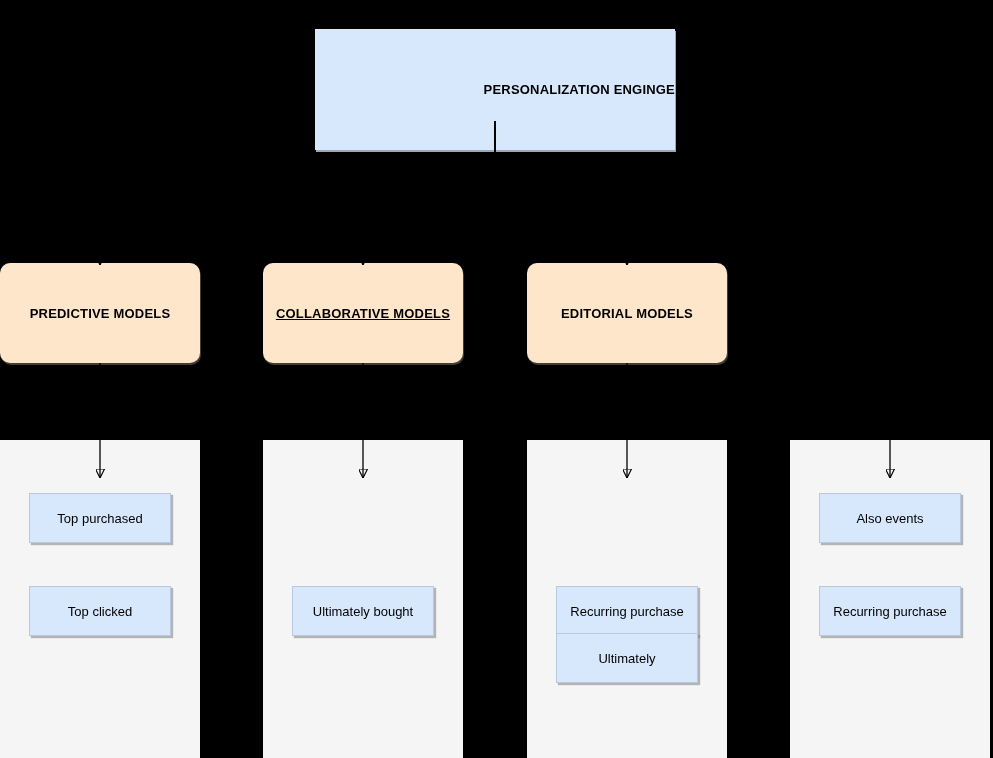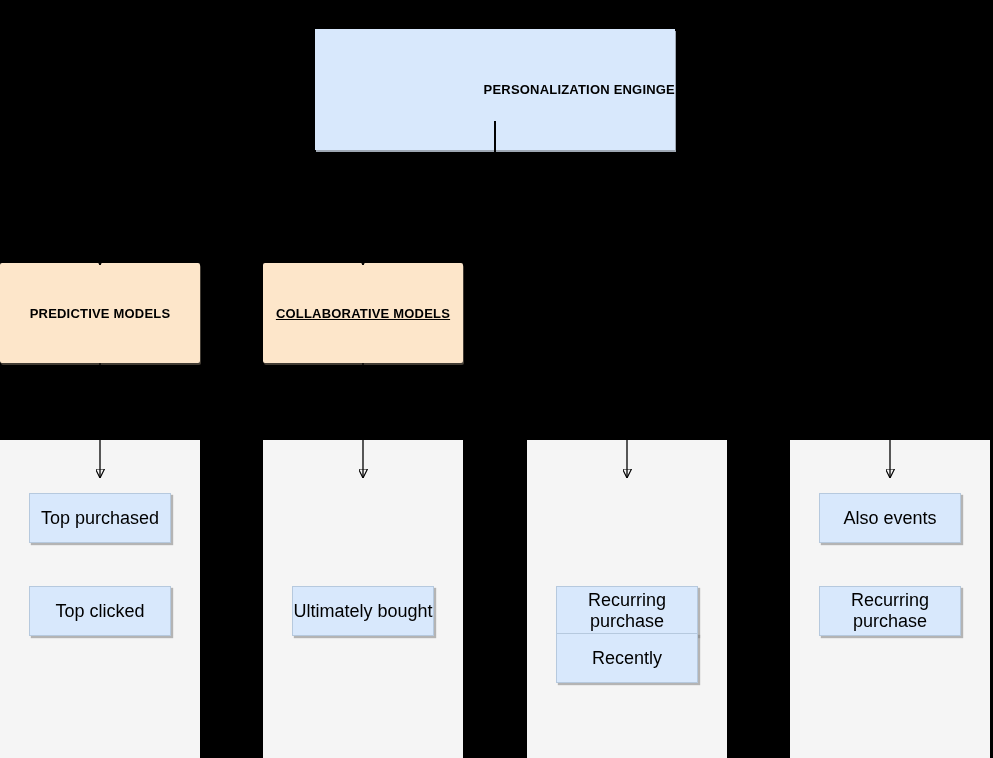--- a/index.html
+++ b/index.html
@@ -38,21 +38,21 @@
     letter-spacing: 0.2px;
     text-align: center;
   }
   
   .category-node {
     position: absolute;
     top: 263px;
     width: 200px;
     height: 100px;
     background: #fde6ca;
-    border-radius: 2px;
+    border-radius: 10px;
     box-shadow: 1px 2px 0 rgba(120,110,95,0.55);
     display: flex;
     align-items: center;
     justify-content: center;
     box-sizing: border-box;
   }
   .category-node .node-label {
     font-size: 13px;
     font-weight: bold;
     color: #000;
@@ -75,21 +75,21 @@
     height: 50px;
     background: #d8e8fc;
     border: 1px solid #b6c9de;
     box-sizing: border-box;
     box-shadow: 2px 2px 1px rgba(125,125,125,0.55);
     display: flex;
     align-items: center;
     justify-content: center;
     text-align: center;
     white-space: pre-line;
-    font-size: 18px;
+    font-size: 13px;
     color: #000;
   }
   .item.row-1 { top: 53px; }
   .item.row-2 { top: 122px; margin-top: 24px; }
   .item.row-3 { top: 193px; }
   .item.tall  { top: 52px; height: 56px; }
   .c1 { left: 0; }
   .c2 { left: 263px; text-decoration: underline; }
   .c3 { left: 527px; }
   .c4 { left: 790px; }
@@ -116,33 +116,36 @@
   <div class="root-node">
     <span class="node-label">PERSONALIZATION ENGINGE</span>
   </div>
 
   <div class="category-node c1">
     <span class="node-label">PREDICTIVE MODELS</span>
   </div>
   <div class="category-node c2">
     <span class="node-label">COLLABORATIVE MODELS</span>
   </div>
+  <div class="category-node c3">
+    <span class="node-label">EDITORIAL MODELS</span>
+  </div>
 
   <div class="group-container c1">
     <div class="item row-1">Top purchased</div>
     <div class="item row-2">Top clicked</div>
   </div>
 
   <div class="group-container c2">
     <div class="item row-2">Ultimately bought</div>
   </div>
 
   <div class="group-container c3">
     <div class="item row-2">Recurring purchase</div>
-    <div class="item row-3">Recently</div>
+    <div class="item row-3">Ultimately</div>
   </div>
 
   <div class="group-container c4">
     <div class="item row-1">Also events</div>
     <div class="item row-2">Recurring purchase</div>
   </div>
 
   <svg class="connector-layer" width="993" height="758" viewBox="0 0 993 758" xmlns="http://www.w3.org/2000/svg">
     <defs>
       <marker id="arrowhead" viewBox="0 0 10 10" refX="10" refY="5" markerWidth="9" markerHeight="9" orient="auto" markerUnits="userSpaceOnUse">

